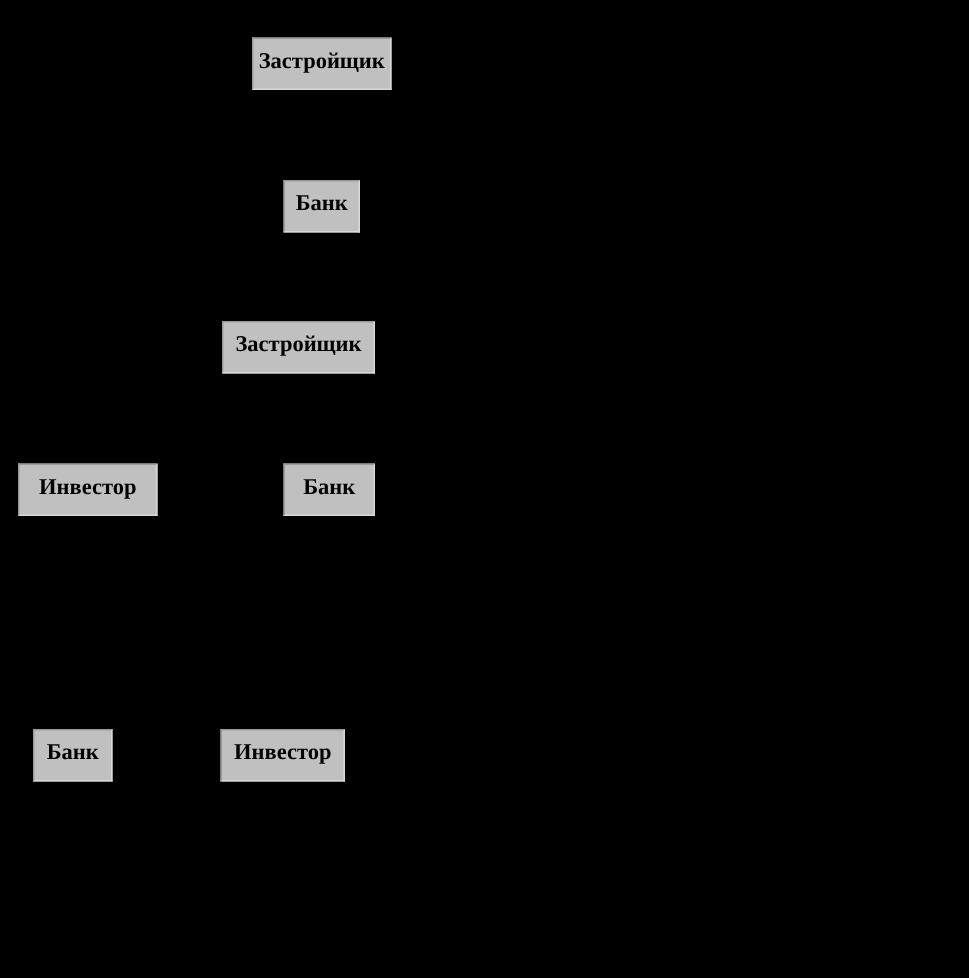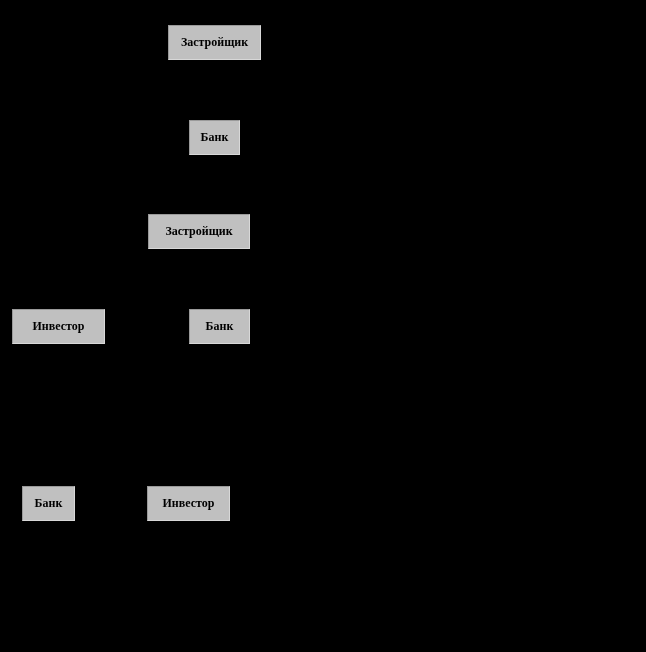--- a/index.html
+++ b/index.html
@@ -20,21 +20,21 @@
     background: #c0c0c0;
     border-top: 1px solid #9a9a9a;
     border-left: 1px solid #9a9a9a;
     border-right: 1px solid #d8d8d8;
     border-bottom: 1px solid #d8d8d8;
     box-sizing: border-box;
     display: flex;
     align-items: center;
     justify-content: center;
     color: #000000;
-    font-size: 12px;
+    font-size: 15px;
     font-weight: bold;
     line-height: 1;
     letter-spacing: 0px;
     white-space: nowrap;
     user-select: none;
   }
   .node-label {
     display: block;
     transform: translateY(-1px);
   }

